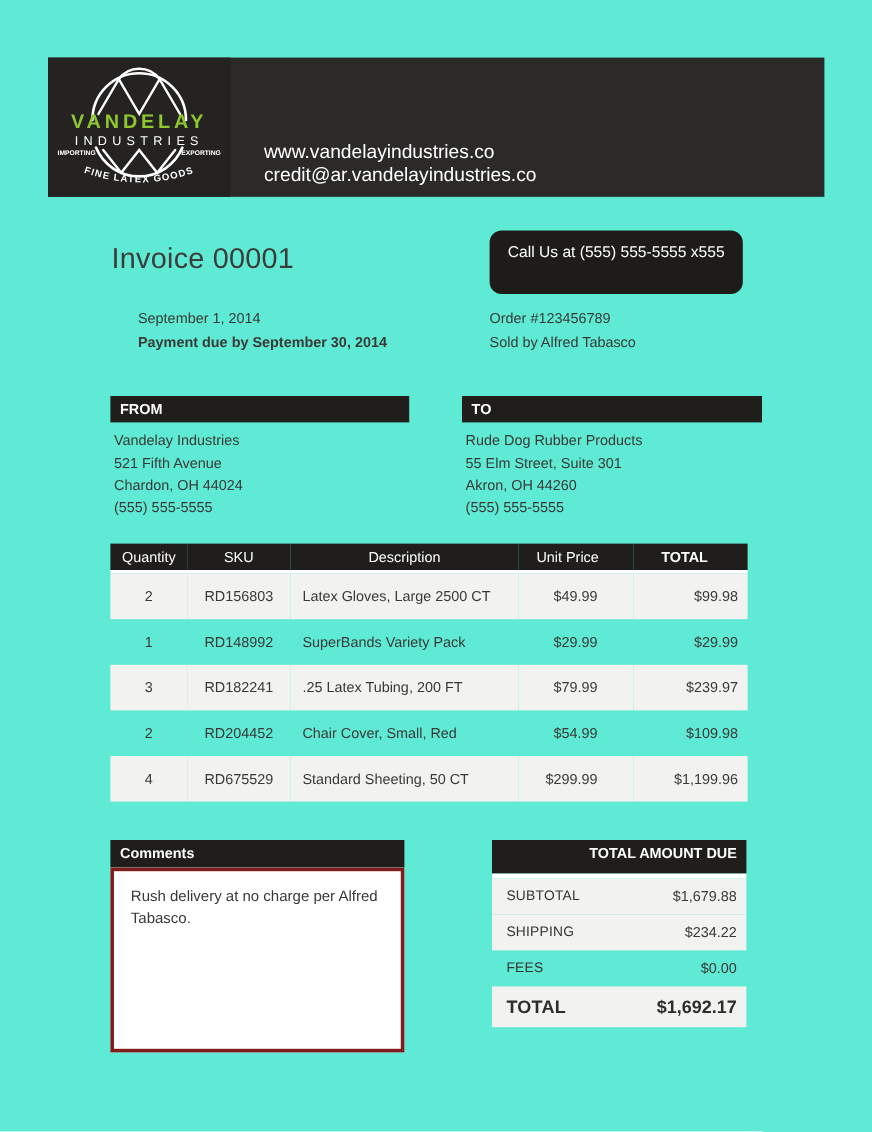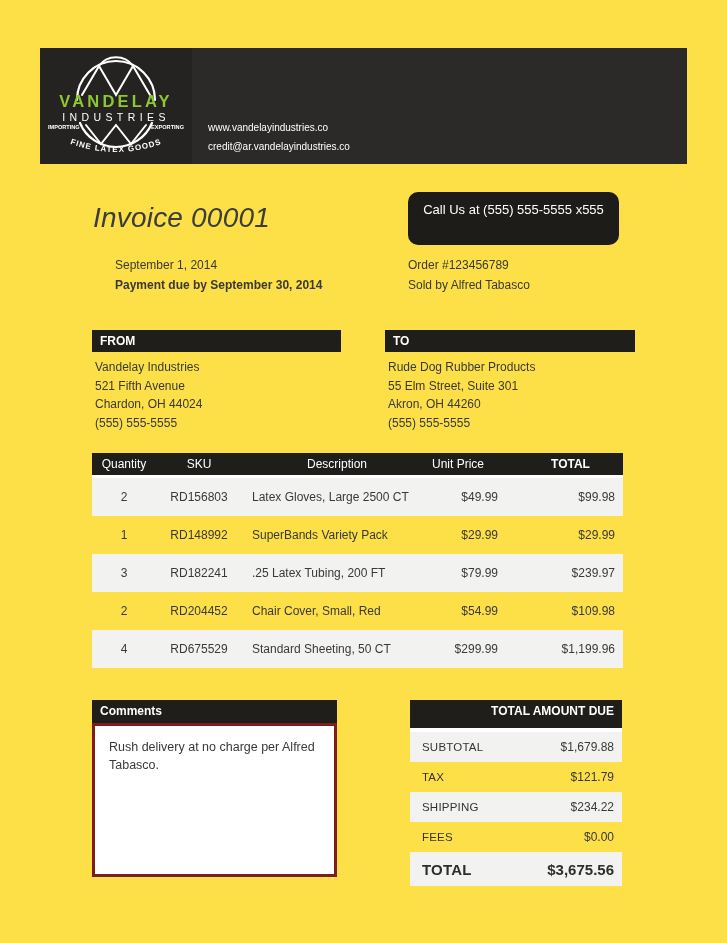--- a/index.html
+++ b/index.html
@@ -1,29 +1,29 @@
 <!DOCTYPE html>
 <html><head>
 <meta charset="utf-8">
 <style>
   html,body { margin:0; padding:0; background:#ffffff; }
   .page {
-    position:relative; width:727px; height:943px; background:#fde047;
+    position:relative; width:727px; height:943px; background:#5eead4;
     font-family:"Liberation Sans", sans-serif; color:#3a3937; overflow:hidden;
   }
   .abs { position:absolute; }
 
   
   .band { left:40px; top:48px; width:647px; height:116px; background:#2b2a28; }
   .logo-block { position:absolute; left:0; top:0; width:152px; height:116px; background:#242321;
     display:flex; align-items:center; justify-content:center; }
-  .contact { position:absolute; left:168px; top:70px; color:#ffffff; font-size:10px; line-height:19px; }
-
-  
-  .invoice-title { left:93px; top:202px; font-size:28px; color:#3c3c3a; letter-spacing:0.2px;font-style:italic; }
+  .contact { position:absolute; left:180px; top:70px; color:#ffffff; font-size:16px; line-height:19px; }
+
+  
+  .invoice-title { left:93px; top:202px; font-size:24px; color:#3c3c3a; letter-spacing:0.2px; }
   .q-box { left:408px; top:192px; width:211px; height:53px; background:#1d1c19; border-radius:10px;
     color:#ffffff; text-align:center; box-sizing:border-box; padding-top:8px; font-size:13px; line-height:19px; }
   .q-box .bold { font-weight:bold; }
 
   .date-block { left:115px; top:255px; font-size:12px; line-height:20px; }
   .date-block .due { font-weight:bold; }
   .order-block { left:408px; top:255px; font-size:12px; line-height:20px; }
 
   
   .black-bar { background:#1f1e1b; color:#ffffff; font-weight:bold; font-size:12px; line-height:22px;
@@ -45,21 +45,21 @@
   .col-qty   { width:64px; }
   .col-sku   { width:86px; }
   .col-desc  { width:190px; }
   .col-price { width:96px; }
   .col-total { width:95px; }
   td.c-qty, th.c-qty { text-align:center; }
   td.c-sku, th.c-sku { text-align:center; }
   td.c-desc { text-align:left; padding-left:10px; }
   th.c-desc { text-align:center;margin-top:20px; }
   td.c-price { text-align:right; padding-right:30px; }
-  th.c-price { text-align:left; }
+  th.c-price { text-align:center; }
   td.c-total { text-align:right; padding-right:8px; }
   th.c-total { text-align:center; }
 
   
   .comments-bar { left:92px; top:700px; width:245px; height:23px; line-height:23px; }
   .comments-box { left:92px; top:723px; width:245px; height:154px; border:3px solid #7f1d1d;
     box-sizing:border-box; background:#ffffff; padding:12px 14px; font-size:12.5px; line-height:18px; }
 
   
   .totals { left:410px; top:700px; width:212px; }
@@ -206,31 +206,27 @@
     <span>Rush delivery at no charge per Alfred Tabasco.</span>
   </div>
 
   <div class="abs totals">
     <div class="totals-header">TOTAL AMOUNT DUE</div>
     <div class="totals-spacer"></div>
     <div class="t-row gray">
       <span class="t-label">SUBTOTAL</span>
       <span class="t-value">$1,679.88</span>
     </div>
-    <div class="t-row">
-      <span class="t-label">TAX</span>
-      <span class="t-value">$121.79</span>
-    </div>
     <div class="t-row gray">
       <span class="t-label">SHIPPING</span>
       <span class="t-value">$234.22</span>
     </div>
     <div class="t-row">
       <span class="t-label">FEES</span>
       <span class="t-value">$0.00</span>
     </div>
     <div class="t-row grand">
       <span class="t-label">TOTAL</span>
-      <span class="t-value">$3,675.56</span>
+      <span class="t-value">$1,692.17</span>
     </div>
   </div>
 
 </div>
 
 </body></html>

